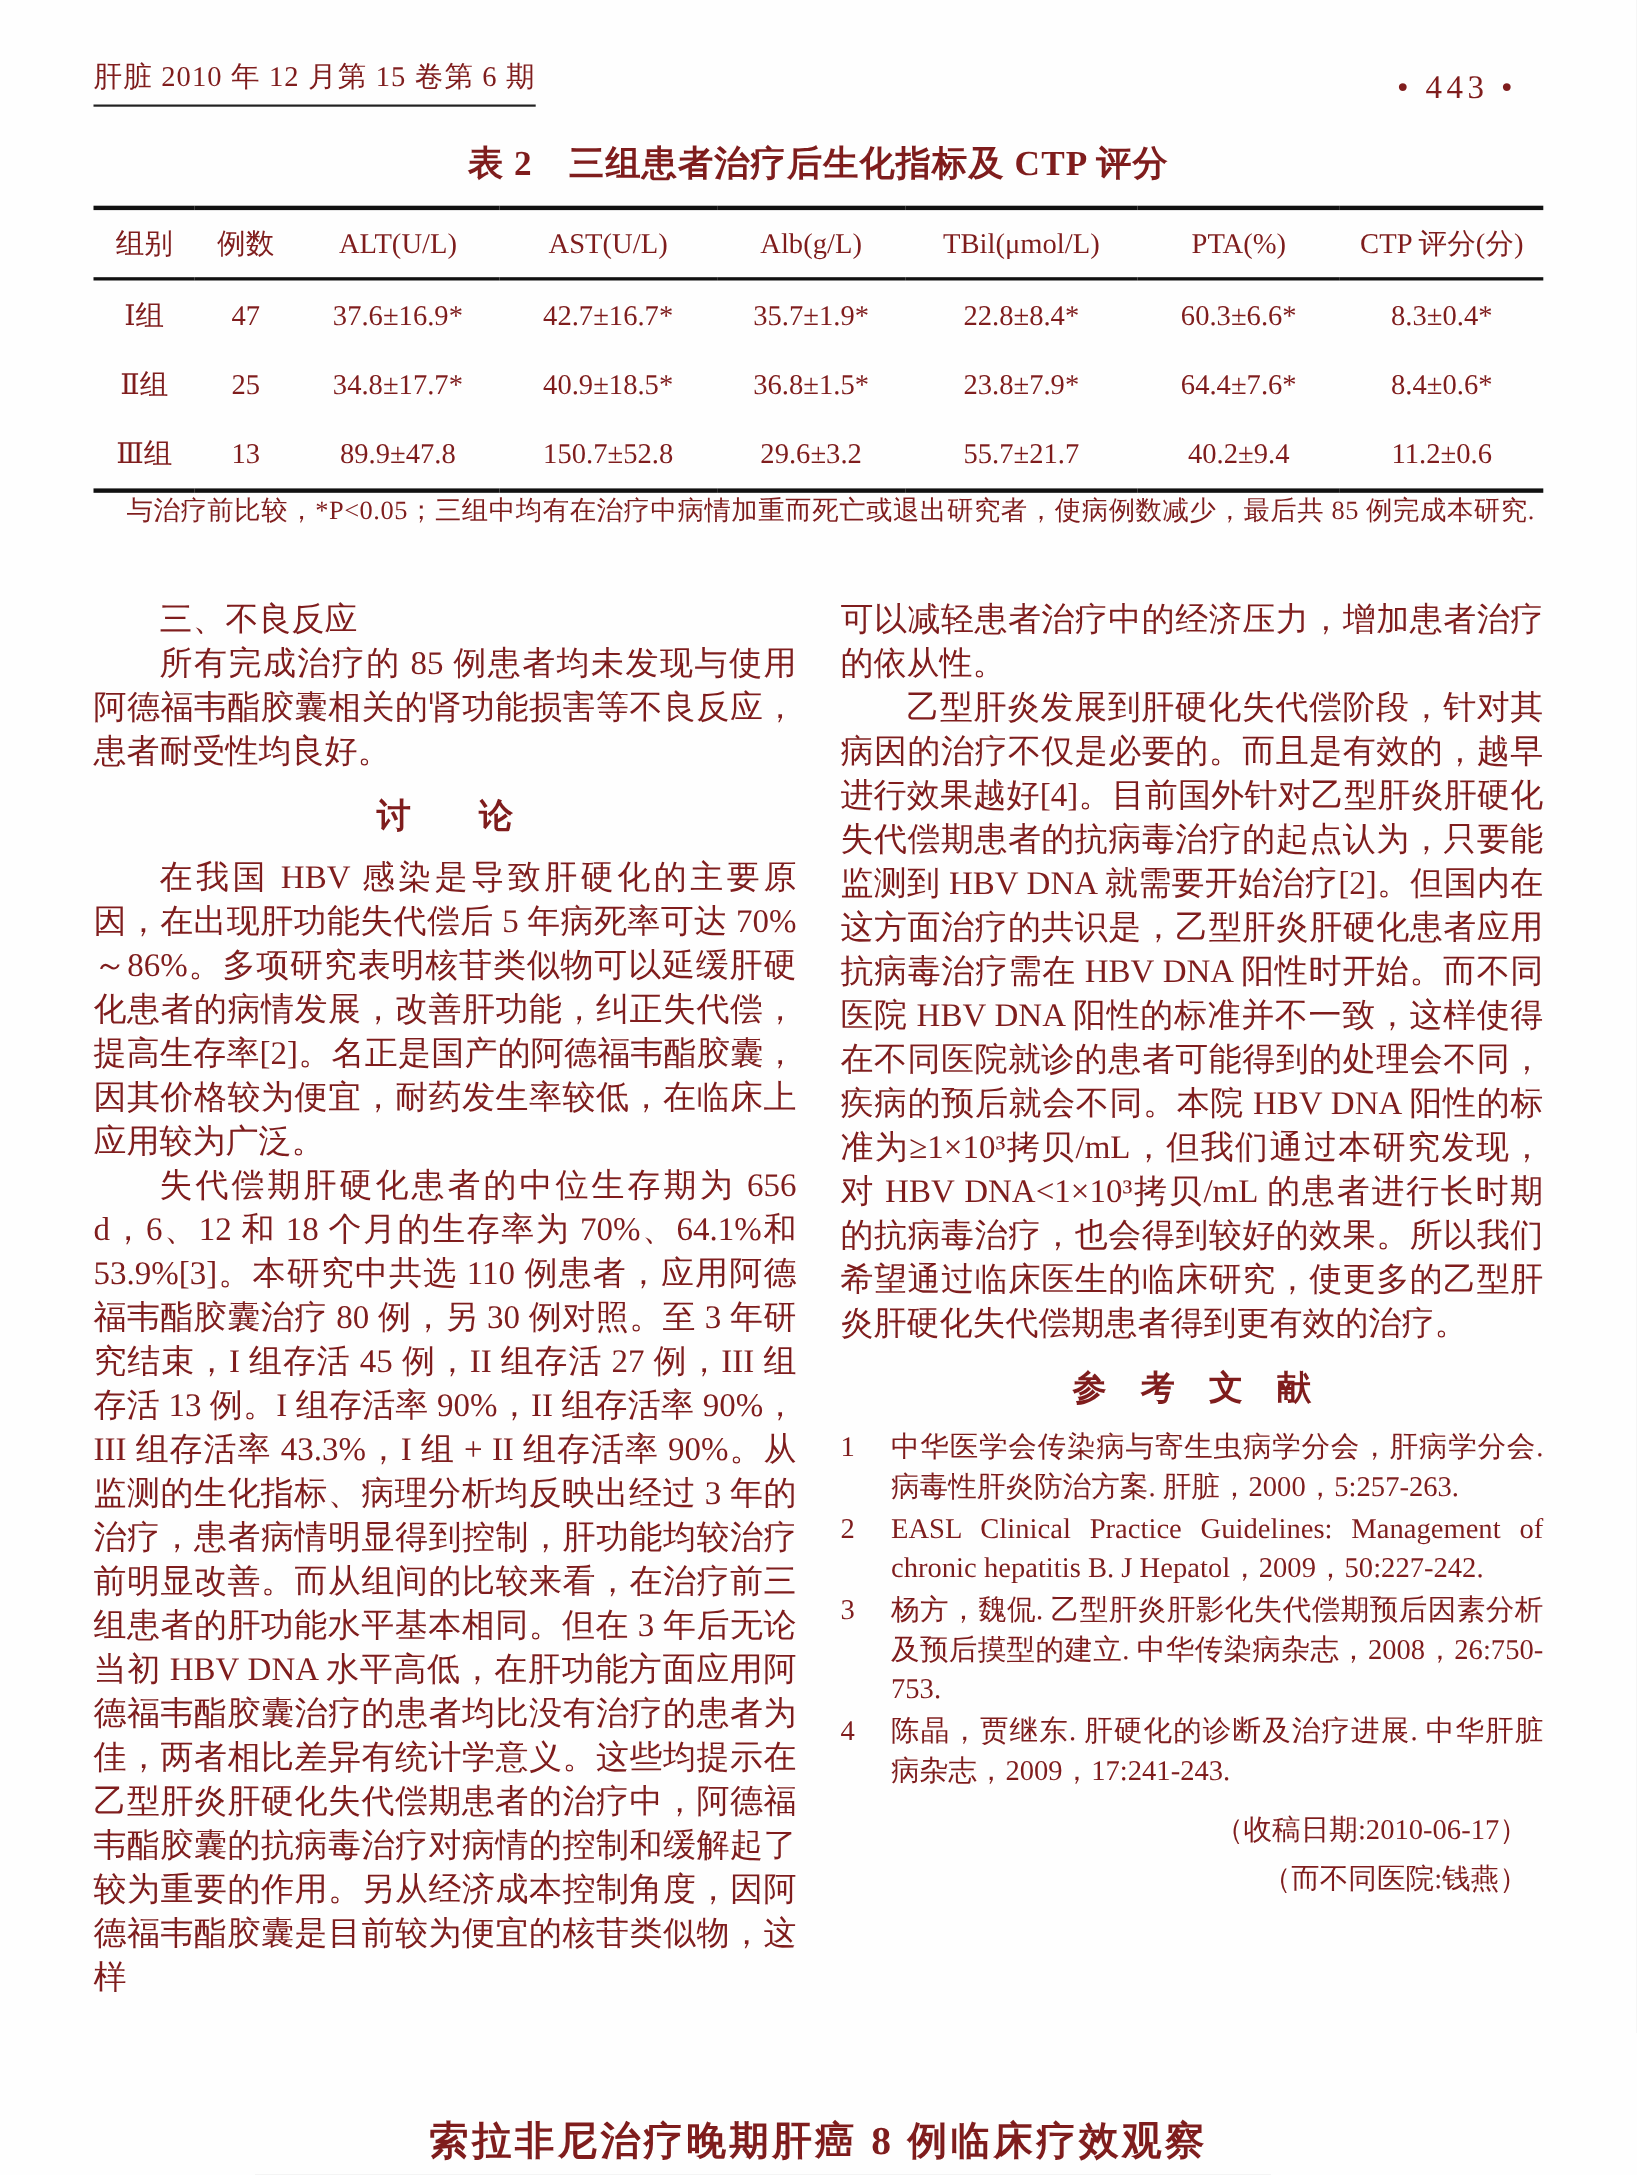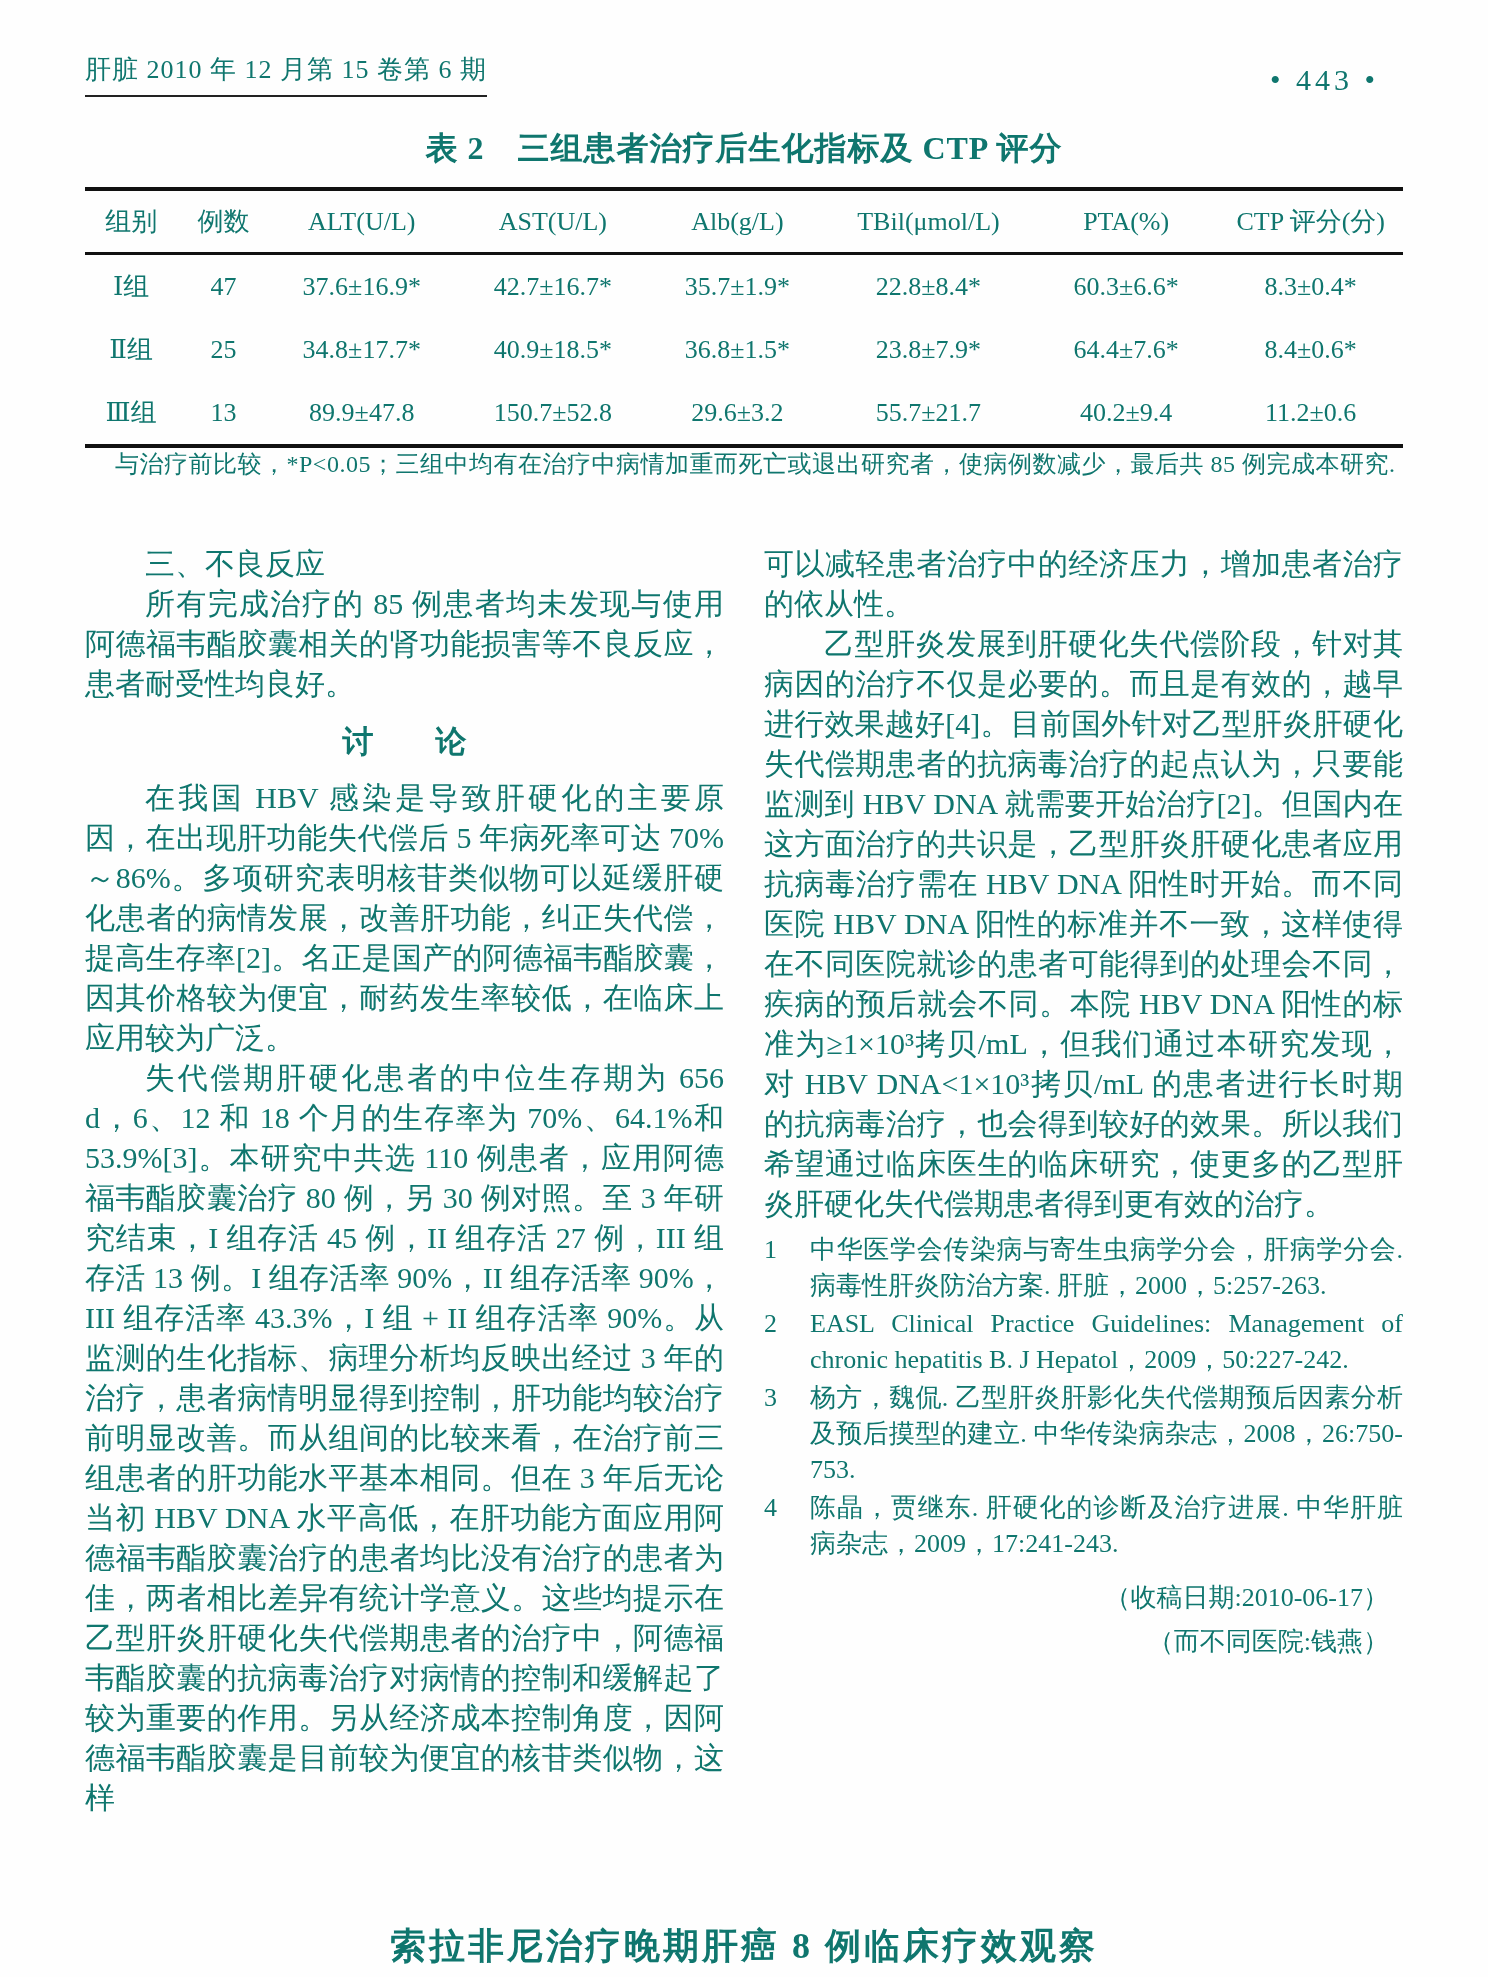--- a/index.html
+++ b/index.html
@@ -2,21 +2,21 @@
 <html><head>
 <meta charset="utf-8">
 <style>
   * { margin:0; padding:0; box-sizing:border-box; }
   html,body { background:#e8e8e8; }
   .page {
     position:relative;
     width:1488px; height:1977px;
     margin:0 auto;
     background:#fefefe;
-    color:#0f766e;
+    color:#7f1d1d;
     font-family:"Liberation Serif","DejaVu Serif",serif;
     padding:52px 85px 40px 85px;
     overflow:hidden;
   }
   
   .page-header { display:flex; justify-content:space-between; align-items:flex-end; }
   .journal-issue { font-size:26px; border-bottom:2px solid #222; padding-bottom:8px; letter-spacing:1px; }
   .page-number { font-size:30px; letter-spacing:4px; padding-right:24px; }
 
   
@@ -117,20 +117,21 @@
     <div class="col">
       <p>三、不良反应</p>
       <p>所有完成治疗的 85 例患者均未发现与使用阿德福韦酯胶囊相关的肾功能损害等不良反应，患者耐受性均良好。</p>
       <div class="center-head">讨　　论</div>
       <p>在我国 HBV 感染是导致肝硬化的主要原因，在出现肝功能失代偿后 5 年病死率可达 70%～86%。多项研究表明核苷类似物可以延缓肝硬化患者的病情发展，改善肝功能，纠正失代偿，提高生存率[2]。名正是国产的阿德福韦酯胶囊，因其价格较为便宜，耐药发生率较低，在临床上应用较为广泛。</p>
       <p>失代偿期肝硬化患者的中位生存期为 656 d，6、12 和 18 个月的生存率为 70%、64.1%和 53.9%[3]。本研究中共选 110 例患者，应用阿德福韦酯胶囊治疗 80 例，另 30 例对照。至 3 年研究结束，I 组存活 45 例，II 组存活 27 例，III 组存活 13 例。I 组存活率 90%，II 组存活率 90%，III 组存活率 43.3%，I 组 + II 组存活率 90%。从监测的生化指标、病理分析均反映出经过 3 年的治疗，患者病情明显得到控制，肝功能均较治疗前明显改善。而从组间的比较来看，在治疗前三组患者的肝功能水平基本相同。但在 3 年后无论当初 HBV DNA 水平高低，在肝功能方面应用阿德福韦酯胶囊治疗的患者均比没有治疗的患者为佳，两者相比差异有统计学意义。这些均提示在乙型肝炎肝硬化失代偿期患者的治疗中，阿德福韦酯胶囊的抗病毒治疗对病情的控制和缓解起了较为重要的作用。另从经济成本控制角度，因阿德福韦酯胶囊是目前较为便宜的核苷类似物，这样</p>
     </div>
     <div class="col">
       <p class="noindent">可以减轻患者治疗中的经济压力，增加患者治疗的依从性。</p>
       <p>乙型肝炎发展到肝硬化失代偿阶段，针对其病因的治疗不仅是必要的。而且是有效的，越早进行效果越好[4]。目前国外针对乙型肝炎肝硬化失代偿期患者的抗病毒治疗的起点认为，只要能监测到 HBV DNA 就需要开始治疗[2]。但国内在这方面治疗的共识是，乙型肝炎肝硬化患者应用抗病毒治疗需在 HBV DNA 阳性时开始。而不同医院 HBV DNA 阳性的标准并不一致，这样使得在不同医院就诊的患者可能得到的处理会不同，疾病的预后就会不同。本院 HBV DNA 阳性的标准为≥1×10³拷贝/mL，但我们通过本研究发现，对 HBV DNA&lt;1×10³拷贝/mL 的患者进行长时期的抗病毒治疗，也会得到较好的效果。所以我们希望通过临床医生的临床研究，使更多的乙型肝炎肝硬化失代偿期患者得到更有效的治疗。</p>
+      <div class="center-head">参　考　文　献</div>
       <div class="refs">
         <div class="ref-item">
           <span class="ref-num">1</span>
           <span class="ref-text">中华医学会传染病与寄生虫病学分会，肝病学分会. 病毒性肝炎防治方案. 肝脏，2000，5:257-263.</span>
         </div>
         <div class="ref-item">
           <span class="ref-num">2</span>
           <span class="ref-text">EASL Clinical Practice Guidelines: Management of chronic hepatitis B. J Hepatol，2009，50:227-242.</span>
         </div>
         <div class="ref-item">

